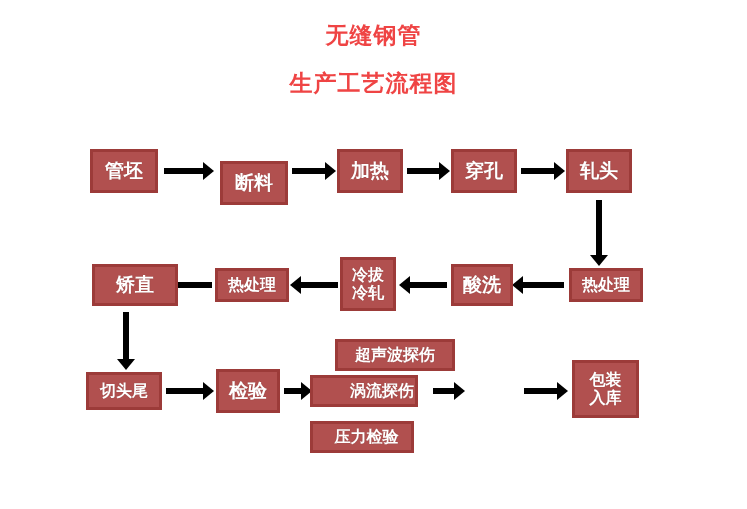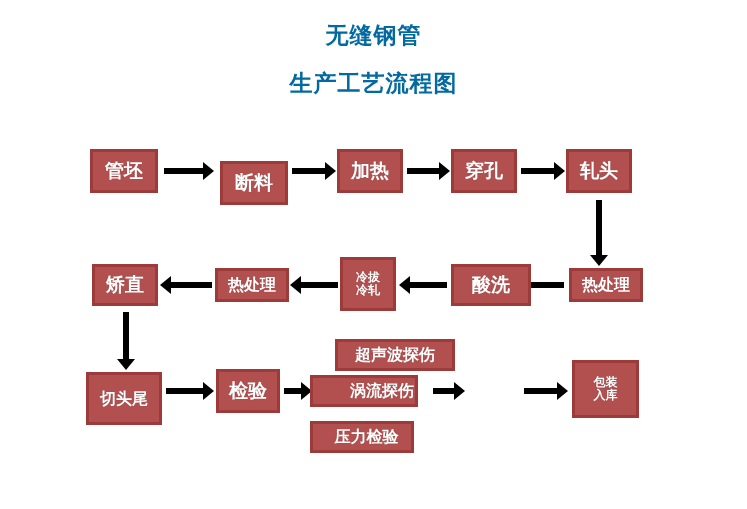--- a/index.html
+++ b/index.html
@@ -16,21 +16,21 @@
     height: 509px;
     background: #ffffff;
     overflow: hidden;
   }
 
   
   .title {
     position: absolute;
     text-align: center;
     font-weight: bold;
-    color: #0369a1;
+    color: #ef4444;
     white-space: nowrap;
     letter-spacing: 1px;
   }
   #title-line1 {
     left: 0; right: 0; top: 20px;
     font-size: 23px;
   }
   #title-line2 {
     left: 0; right: 0; top: 68px;
     font-size: 23px;
@@ -48,21 +48,21 @@
     flex-direction: column;
     align-items: center;
     justify-content: center;
     line-height: 1.12;
     text-align: center;
     white-space: pre-line;
     font-size: 19px;
     text-shadow: 0 0 1px rgba(0,0,0,0.25);
   }
   .box.small { font-size: 16px; }
-  .box.two-line { font-size: 12px; }
+  .box.two-line { font-size: 16px; }
 
   
   .arrow-h {
     position: absolute;
     height: 18px;
     pointer-events: none;
   }
   .arrow-h .shaft {
     position: absolute;
     top: 6px;
@@ -147,21 +147,21 @@
       <span class="head"></span>
   </div>
 
   <div class="box small" style="left:569px; top:268px; width:74px; height:34px;">热处理</div>
 
   <div class="arrow-h left" style="left:512px; top:276px; width:52px;">
     <span class="shaft"></span>
       <span class="head"></span>
   </div>
 
-  <div class="box" style="left:451px; top:264px; width:80px; height:42px;">酸洗</div>
+  <div class="box" style="left:451px; top:264px; width:62px; height:42px;">酸洗</div>
 
   <div class="arrow-h left" style="left:399px; top:276px; width:48px;">
     <span class="shaft"></span>
       <span class="head"></span>
   </div>
 
   <div class="box two-line" style="left:340px; top:257px; width:56px; height:54px;">冷拔
 冷轧</div>
 
   <div class="arrow-h left" style="left:290px; top:276px; width:48px;">
@@ -169,28 +169,28 @@
       <span class="head"></span>
   </div>
 
   <div class="box small" style="left:215px; top:268px; width:74px; height:34px;">热处理</div>
 
   <div class="arrow-h left" style="left:160px; top:276px; width:52px;">
     <span class="shaft"></span>
       <span class="head"></span>
   </div>
 
-  <div class="box" style="left:92px; top:264px; width:66px; height:42px;">矫直</div>
+  <div class="box" style="left:92px; top:264px; width:86px; height:42px;">矫直</div>
 
   <div class="arrow-v" style="left:117px; top:312px; height:58px;">
     <span class="shaft"></span>
       <span class="head"></span>
   </div>
 
-  <div class="box small" style="left:86px; top:372px; width:76px; height:53px;">切头尾</div>
+  <div class="box small" style="left:86px; top:372px; width:76px; height:38px;">切头尾</div>
 
   <div class="arrow-h right" style="left:166px; top:382px; width:48px;">
     <span class="shaft"></span>
       <span class="head"></span>
   </div>
 
   <div class="box" style="left:216px; top:369px; width:64px; height:44px;">检验</div>
 
   <div class="arrow-h right" style="left:284px; top:382px; width:28px;">
     <span class="shaft"></span>

